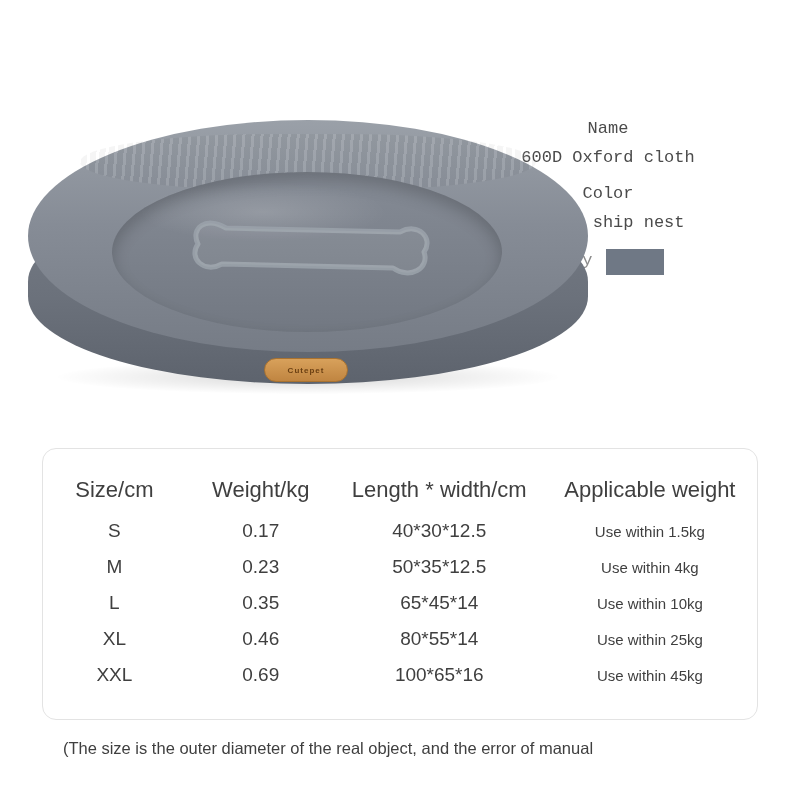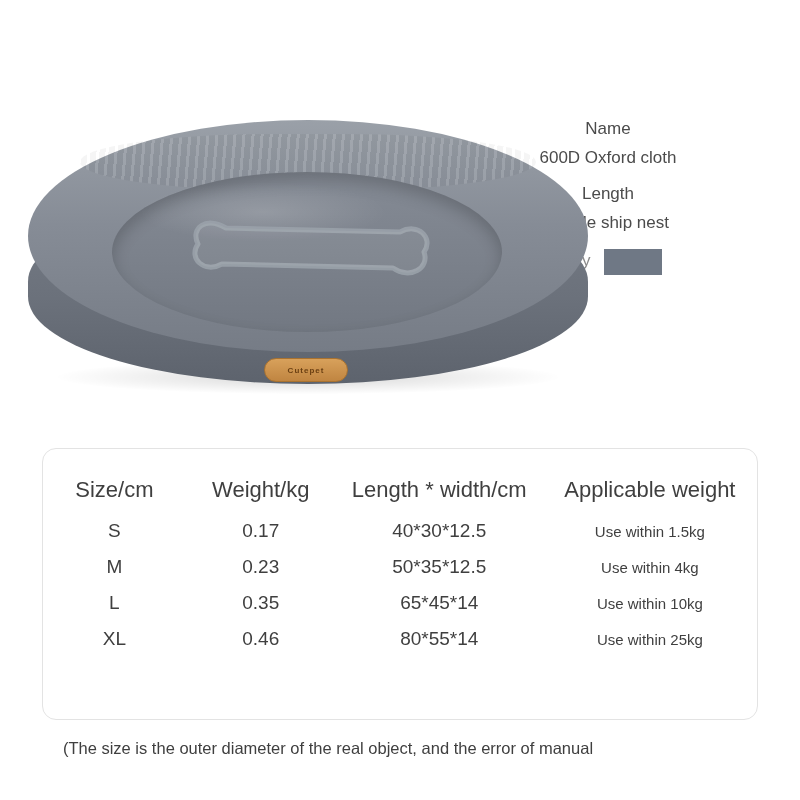--- a/index.html
+++ b/index.html
@@ -135,20 +135,21 @@
 
   
   .specs {
     position: absolute;
     right: 42px;
     top: 118px;
     width: 300px;
     text-align: center;
     font-size: 17px;
     color: #4b4b4b;
+    font-family: Liberation Mono, monospace;
   }
   .specs .row {
     margin-bottom: 13px;
     line-height: 1.35;
   }
   .specs .label {
     display: block;
   }
   .specs .value {
     display: block;
@@ -244,21 +245,21 @@
 
     <div class="brand-tag">Cutepet</div>
   </div>
 
   <div class="specs">
     <div class="row">
       <span class="label">Name</span>
       <span class="value">600D Oxford cloth</span>
     </div>
     <div class="row">
-      <span class="label">Length</span>
+      <span class="label">Color</span>
       <span class="value">Suede ship nest</span>
     </div>
     <div class="row">
       <div class="color-row">
         <span class="color-name">Gray</span>
         <span class="swatch" style="background: rgb(111, 120, 133); border-color: rgb(111, 120, 133);"></span>
       </div>
     </div>
   </div>
 </div>
@@ -291,19 +292,25 @@
         <td>0.35</td>
         <td>65*45*14</td>
         <td class="small">Use within 10kg</td>
       </tr>
       <tr>
         <td>XL</td>
         <td>0.46</td>
         <td>80*55*14</td>
         <td class="small">Use within 25kg</td>
       </tr>
+      <tr>
+        <td>XXL</td>
+        <td>0.69</td>
+        <td>100*65*16</td>
+        <td class="small">Use within 45kg</td>
+      </tr>
     </tbody>
   </table>
 </div>
 
 <div class="footnote">
   <div>(The size is the outer diameter of the real object, and the error of manual</div>
 </div>
 
 </body></html>

